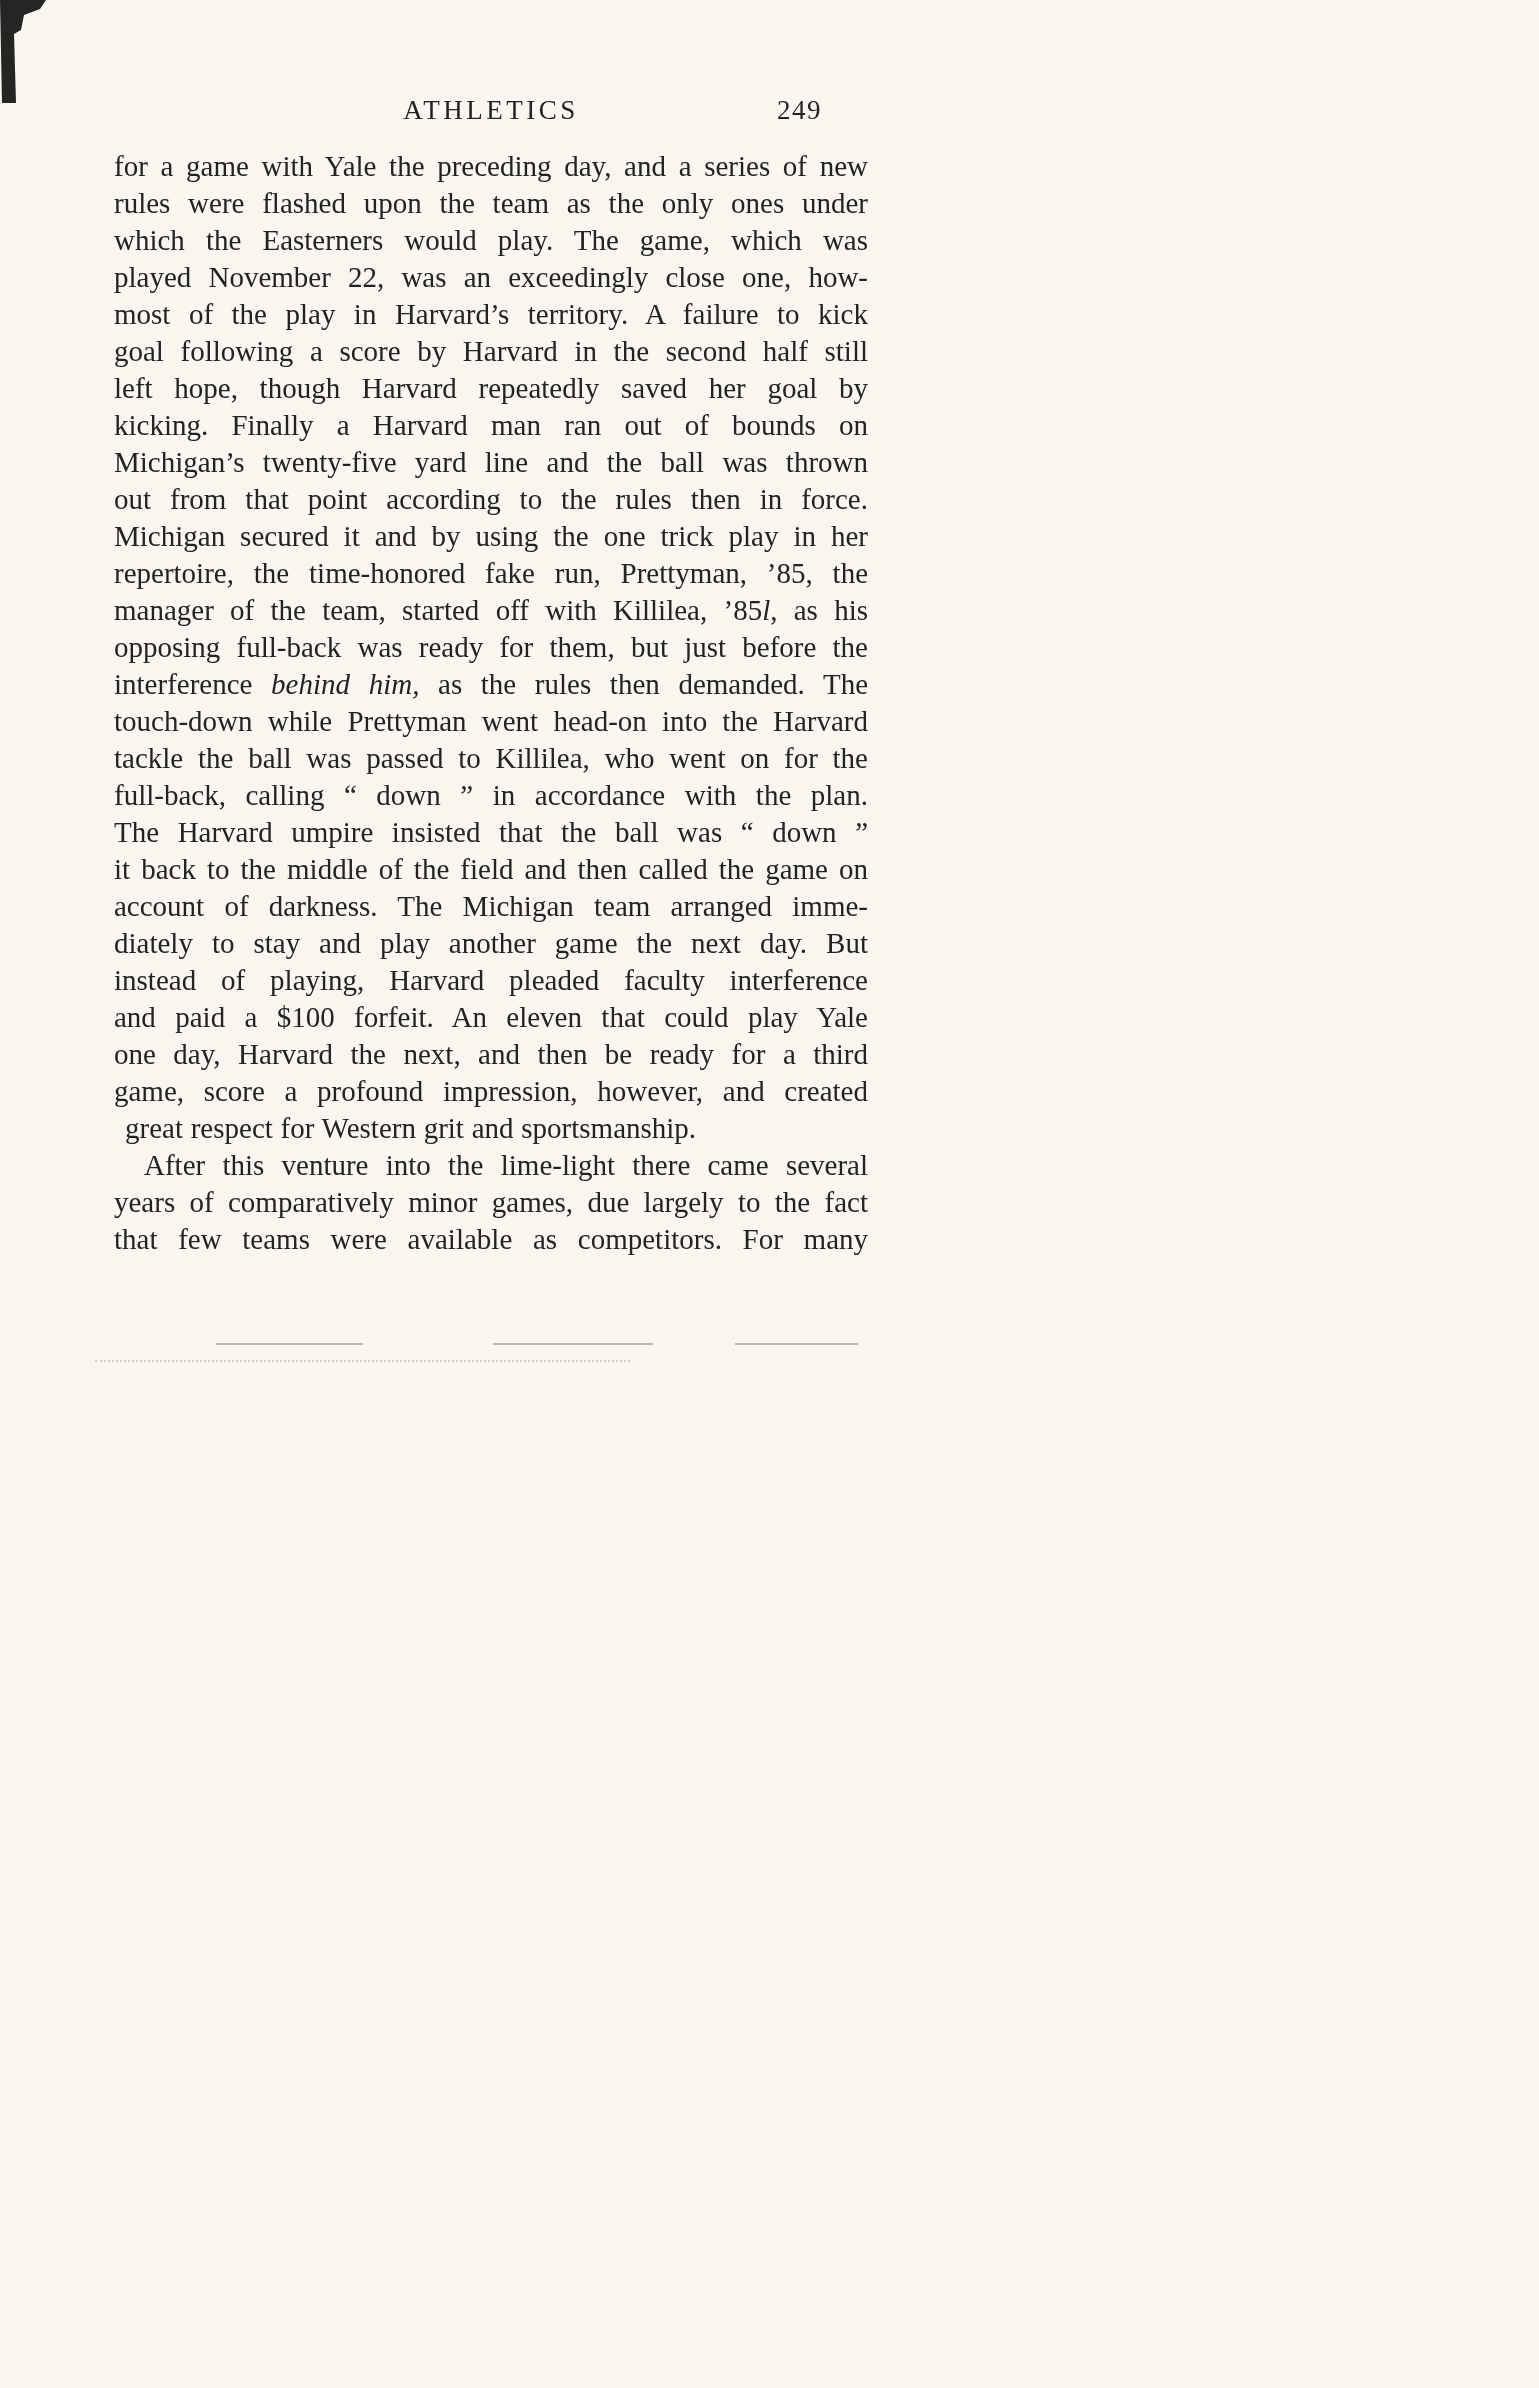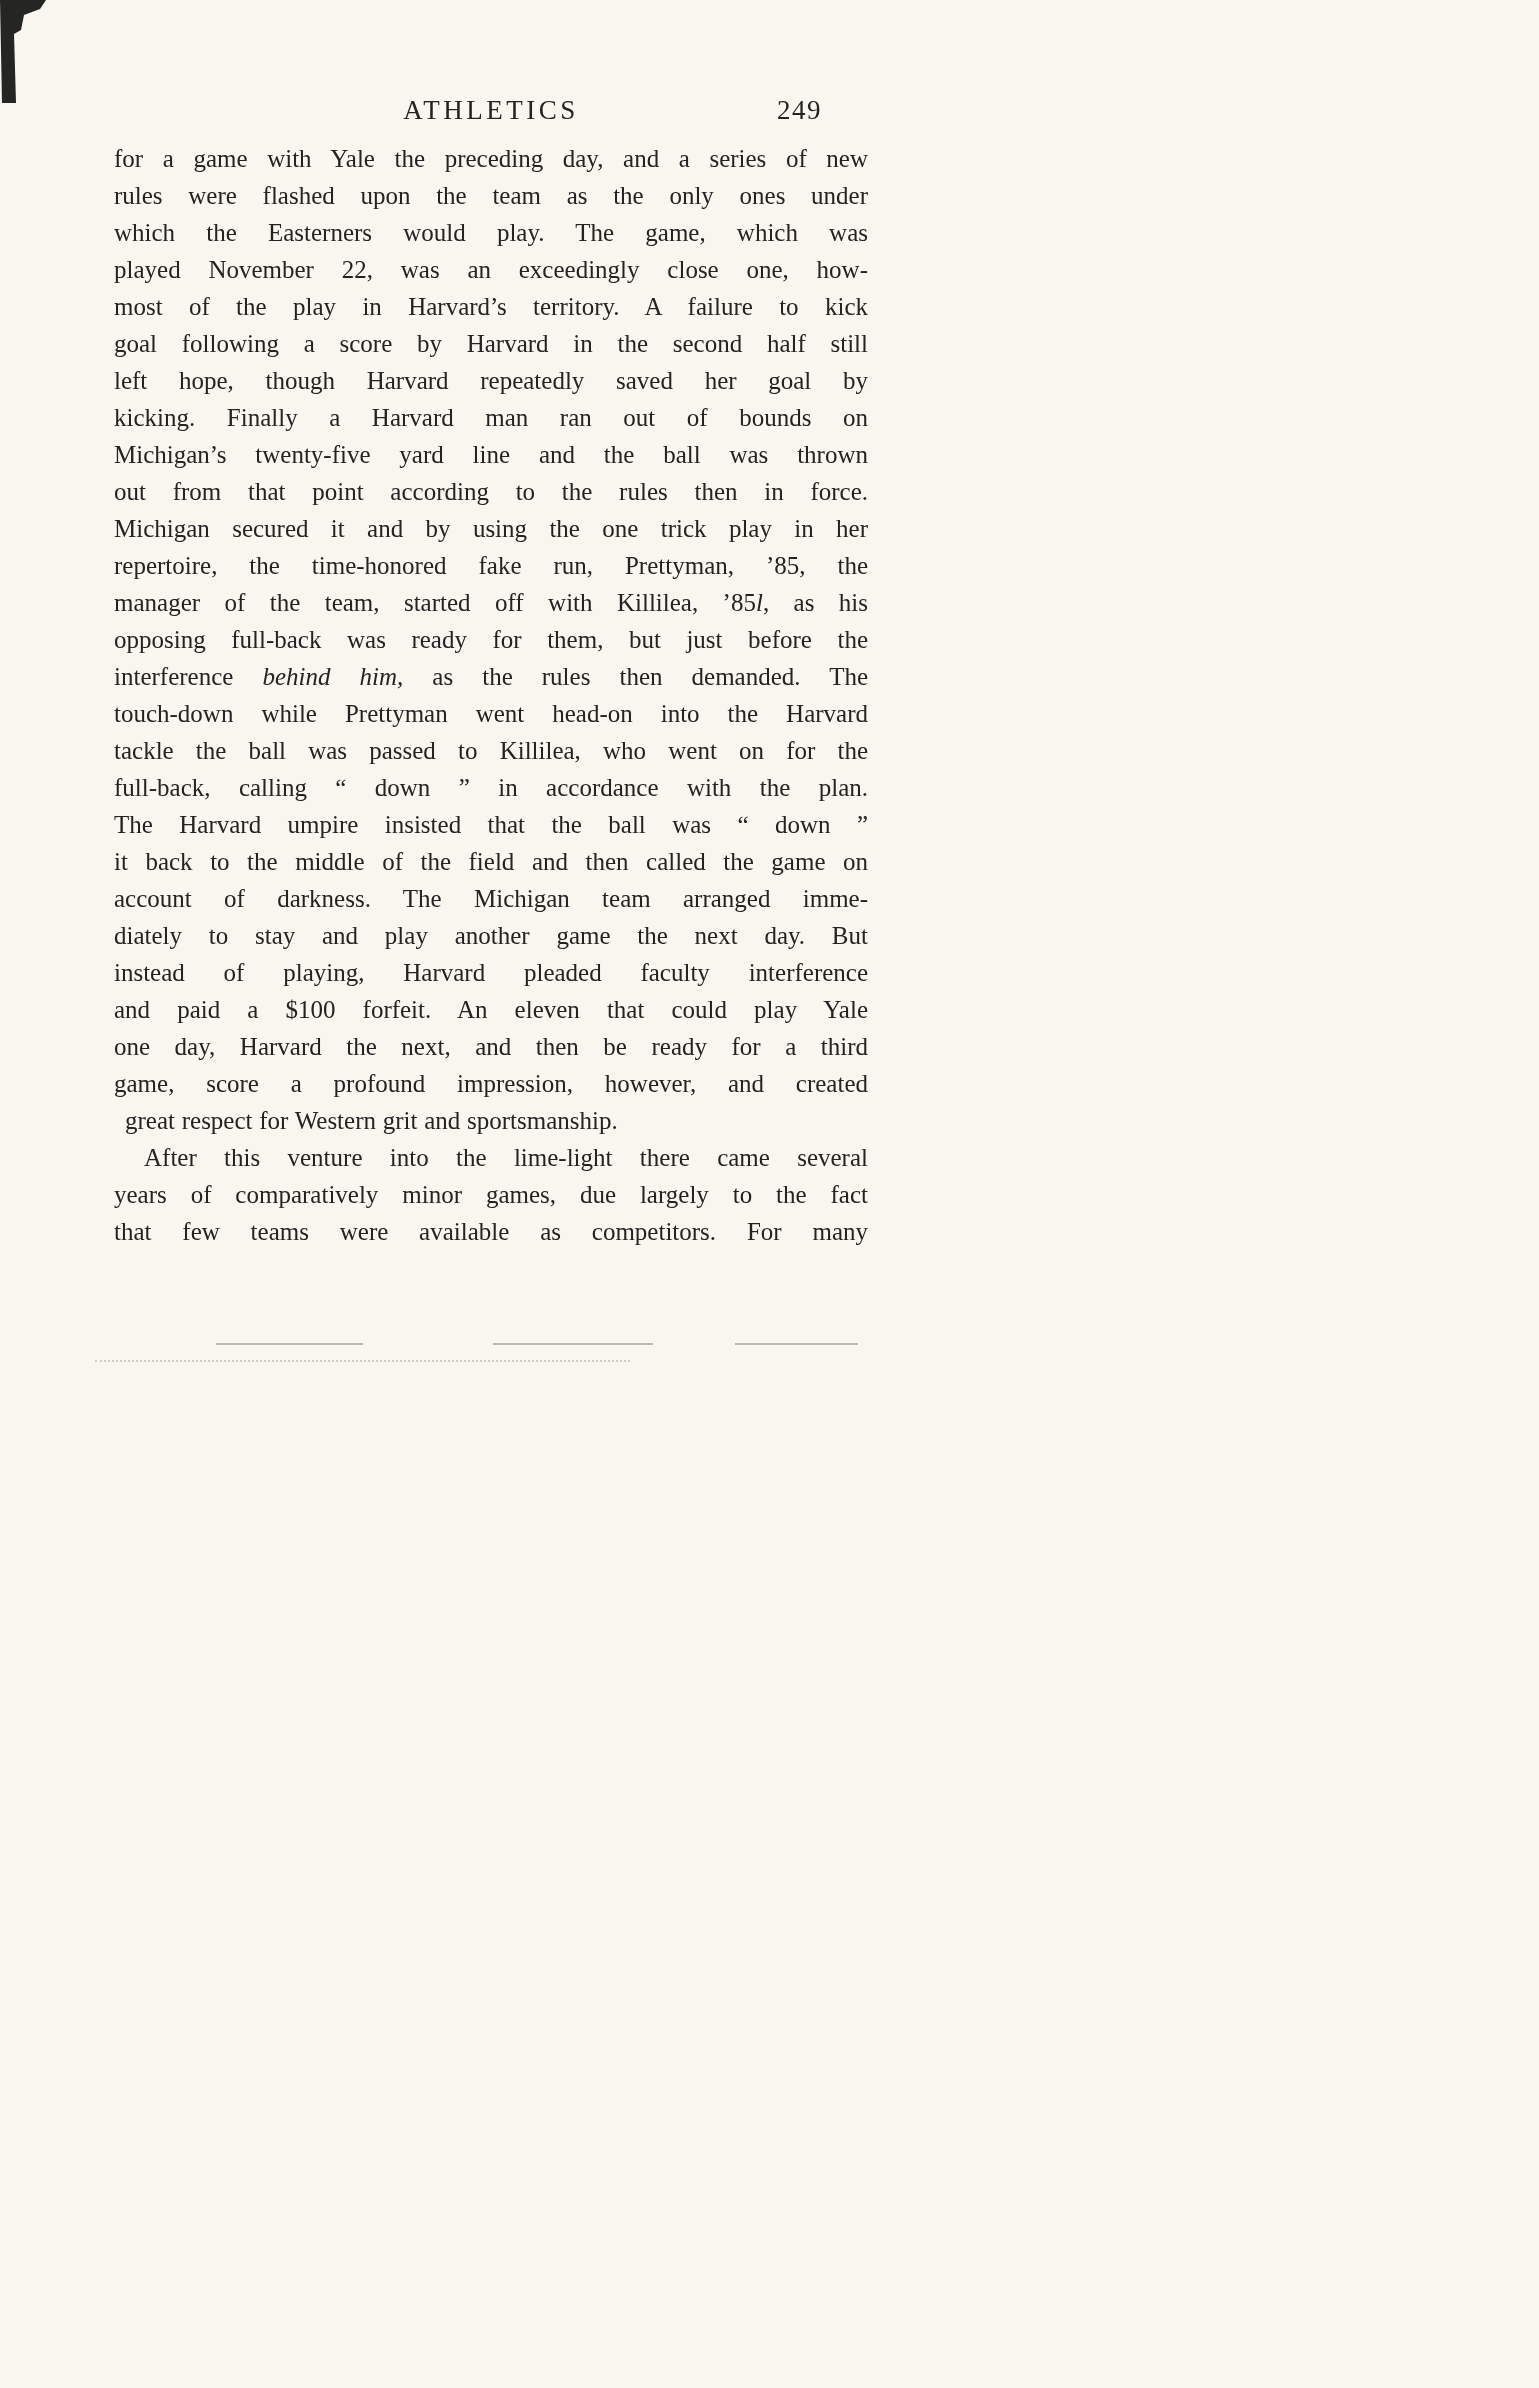--- a/index.html
+++ b/index.html
@@ -33,23 +33,23 @@
     text-align: center;
     letter-spacing: 3.5px;
   }
   .running-head .pageno {
     position: absolute; right: 46px; top: 0;
     letter-spacing: 1.5px;
   }
 
   .page-body {
     position: absolute;
-    left: 114px; top: 140px;
+    left: 114px; top: 148px;
     width: 754px;
-    font-size: 25px;
+    font-size: 29px;
     line-height: 37px;
     word-spacing: 0.5px;
   }
   .line {
     text-align: justify;
     text-align-last: justify;
   }
   .line.para-end { text-align-last: left; margin-left: 11px; }
   .line.indent { text-indent: 30px; }
   .line i { font-style: italic; }

